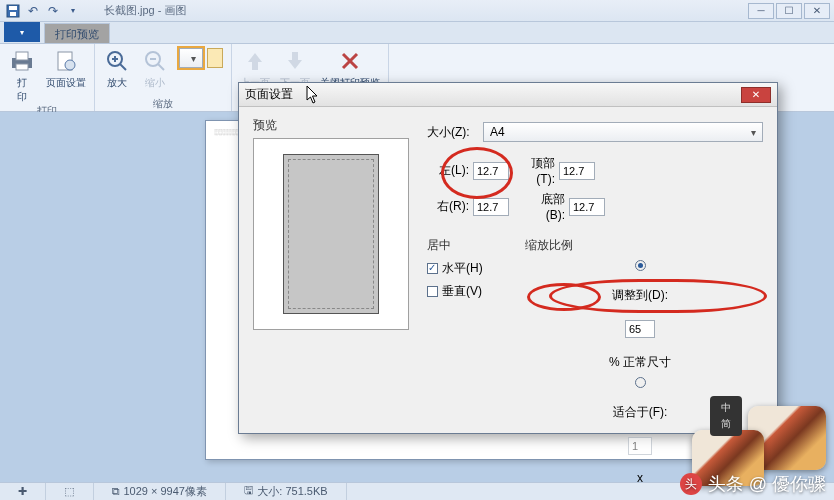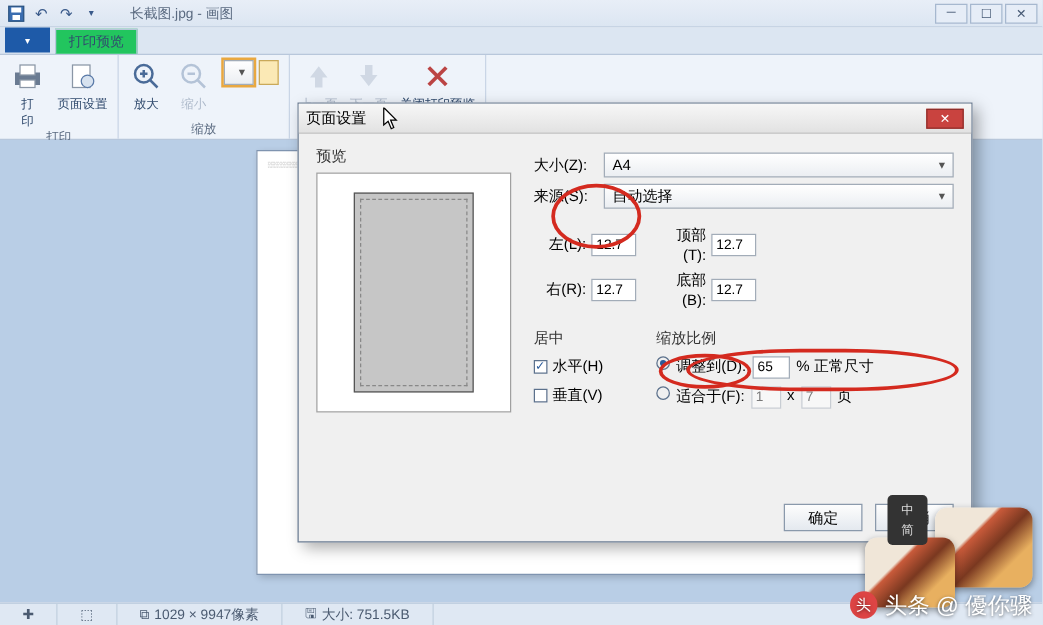--- a/index.html
+++ b/index.html
@@ -9,21 +9,21 @@
 .titlebar { height: 22px; background: linear-gradient(#e8eef7, #dce6f2); display: flex; align-items: center; padding: 0 4px; border-bottom: 1px solid #b8c7db; }
 .qat-btn { width: 18px; height: 16px; display: inline-flex; align-items: center; justify-content: center; margin-right: 2px; color: #3a5a8a; cursor: pointer; }
 .title-text { margin-left: 20px; color: #5a6a80; font-size: 11px; }
 .win-ctrls { margin-left: auto; display: flex; gap: 2px; }
 .win-btn { width: 26px; height: 16px; border: 1px solid #a6b8cf; background: #e6edf7; display: flex; align-items: center; justify-content: center; font-size: 10px; color: #475a75; cursor: pointer; }
 
 
 .ribbon-tabs { height: 22px; background: #dce6f2; display: flex; align-items: flex-end; border-bottom: 1px solid #b8c7db; }
 .app-tab { width: 36px; height: 20px; background: #1e5aa8; margin: 0 4px 1px 4px; display: flex; align-items: center; justify-content: center; }
 .app-tab .caret { color: #fff; font-size: 8px; }
-.tab { padding: 0 10px; height: 20px; line-height: 20px; border: 1px solid #b8c7db; border-bottom: none; background: #22c55e; color: #314b6e; font-size: 11px; }
+.tab { padding: 0 10px; height: 20px; line-height: 20px; border: 1px solid #b8c7db; border-bottom: none; background: #a3a3a3; color: #314b6e; font-size: 11px; }
 
 
 .ribbon { height: 68px; background: #eef3fa; border-bottom: 1px solid #b8c7db; display: flex; }
 .group { border-right: 1px solid #c9d5e6; padding: 2px 6px 1px 6px; display: flex; flex-direction: column; }
 .group-row { display: flex; gap: 6px; flex: 1; align-items: flex-start; }
 .group-label { text-align: center; font-size: 10px; color: #5a6a80; height: 12px; line-height: 12px; }
 .big-btn { display: flex; flex-direction: column; align-items: center; gap: 1px; padding: 1px 2px; cursor: pointer; }
 .big-btn .ico { width: 28px; height: 28px; display: flex; align-items: center; justify-content: center; }
 .big-btn .lbl { font-size: 10px; color: #314b6e; white-space: nowrap; }
 .faded { opacity: 0.35; }
@@ -64,21 +64,21 @@
 .groupbox.center { width: 82px; }
 .groupbox.scale { width: 230px; }
 .radio-row, .chk-row { display: flex; align-items: center; gap: 4px; margin: 6px 0; font-size: 12px; }
 .radio { width: 11px; height: 11px; border: 1px solid #5c718c; border-radius: 50%; display: inline-block; position: relative; cursor: pointer; }
 .radio.checked::after { content: ""; position: absolute; left: 2px; top: 2px; width: 5px; height: 5px; background: #2a5a9a; border-radius: 50%; }
 .chk { width: 11px; height: 11px; border: 1px solid #5c718c; display: inline-block; position: relative; background: #fff; cursor: pointer; }
 .chk.checked::after { content: "✓"; position: absolute; left: 0; top: -2px; font-size: 10px; color: #2a5a9a; }
 .num { width: 36px; height: 18px; border: 1px solid #a2acb8; background: #fff; padding: 0 3px; font-size: 11px; display: inline-flex; align-items: center; }
 .margins .mrow { display: flex; align-items: center; gap: 4px; margin: 5px 0; font-size: 12px; }
 .margins .mrow span.lbl { width: 42px; text-align: right; }
-.scale .srow { display: flex; gap: 5px; margin: 6px 0; font-size: 12px; }
+.scale .srow { display: flex; align-items: center; gap: 16px; margin: 6px 0; font-size: 12px; flex-direction: column; }
 .dlg-btns { margin-top: auto; display: flex; justify-content: flex-end; gap: 10px; padding-top: 8px; }
 .btn { width: 63px; height: 22px; border: 1px solid #8a99ab; background: linear-gradient(#fdfdfd,#e4e9ef); font-size: 12px; cursor: pointer; display: flex; align-items: center; justify-content: center; }
 
 
 .hl { position: absolute; border: 3px solid #d42a1f; border-radius: 50%; pointer-events: none; }
 .hl1 { left: 202px; top: 64px; width: 72px; height: 52px; }
 .hl2 { left: 288px; top: 200px; width: 74px; height: 28px; }
 .hl3 { left: 310px; top: 196px; width: 218px; height: 34px; border-radius: 50% / 60%; }
 
 
@@ -239,34 +239,28 @@
         </div>
       </div>
       <div class="right-col">
         <div class="paper-sec">
           <div class="form-row">
             <label>大小(Z):</label>
             <div class="sel">
                 <span>A4</span>
               </div>
           </div>
-          <div class="form-row">
-            <label>来源(S):</label>
-            <div class="sel">
-                <span>自动选择</span>
-              </div>
-          </div>
         </div>
 
         <div class="lower">
           <div class="groupbox margins">
             <div class="mrow">
               <span class="lbl">左(L):</span>
               <span class="num">12.7</span>
-              <span class="lbl" style="margin-left:10px">顶部(T):</span>
+              <span class="lbl" style="margin-left:0">顶部(T):</span>
               <span class="num">12.7</span>
             </div>
             <div class="mrow">
               <span class="lbl">右(R):</span>
               <span class="num">12.7</span>
               <span class="lbl" style="margin-left:10px">底部(B):</span>
               <span class="num">12.7</span>
             </div>
           </div>
         </div>

